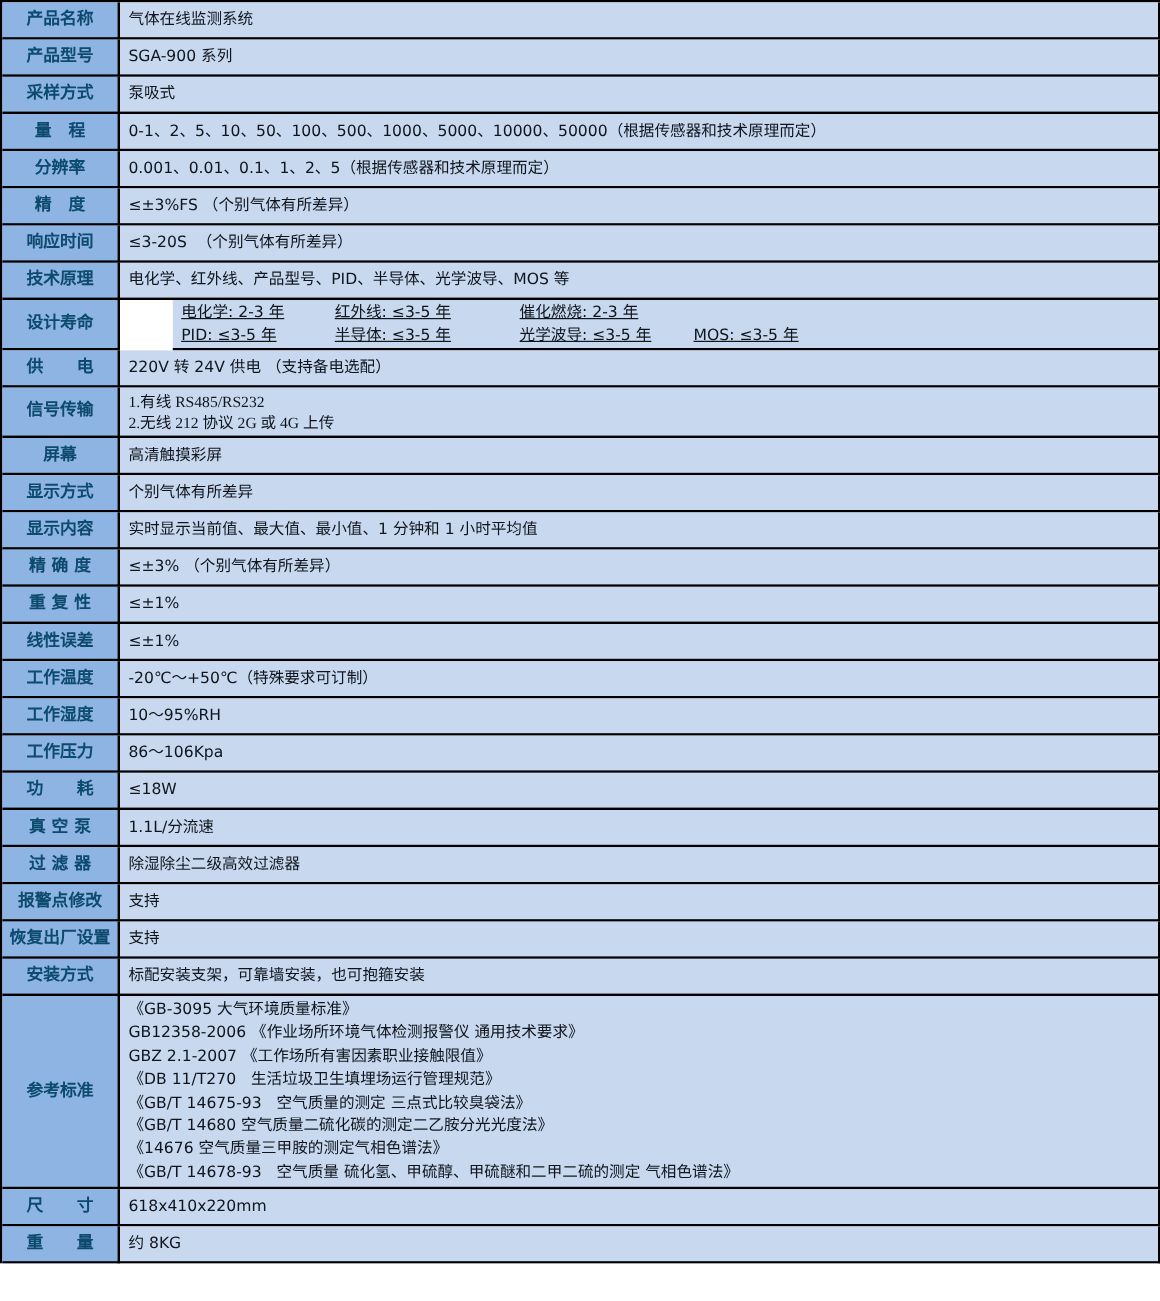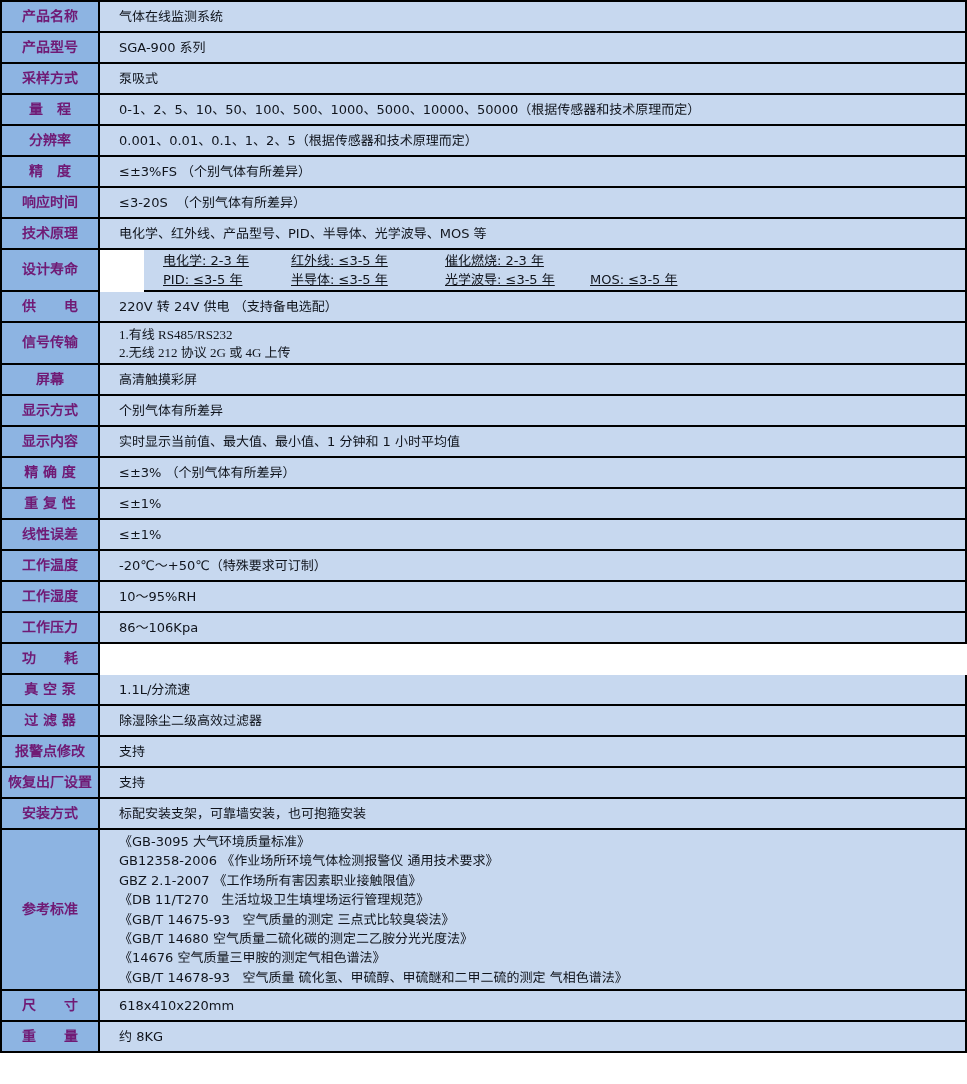--- a/index.html
+++ b/index.html
@@ -21,33 +21,33 @@
   }
   .cell-label {
     width: 98px;
     flex: 0 0 98px;
     background: #8db4e2;
     display: flex;
     align-items: center;
     justify-content: center;
     font-weight: bold;
     font-size: 14px;
-    color: #701a75;
+    color: #0c4a6e;
     white-space: pre;
     text-align: center;
     line-height: 1.1;
   }
   .cell-value {
     flex: 1 1 auto;
     min-width: 0;
     background: #c7d8ef;
     display: flex;
     flex-direction: column;
     justify-content: center;
-    padding: 2px 8px 2px 19px;
+    padding: 2px 8px 2px 7px;
     font-size: 13px;
     color: #10141c;
   }
   .row-single { height: 31px; }
   .row-multi2 { height: 42px; font-family: Liberation Serif, serif; }
   .row-lifetime { height: 42px; gap: 44px; }
   .row-ref { height: 161px; }
   .line { white-space: pre; line-height: 19px; overflow: hidden; }
   .row-ref .line { line-height: 19.4px; }
   .glinerow { display: flex; white-space: pre; line-height: 19px; }
@@ -177,20 +177,23 @@
       </div>
     </div>
     <div class="row row-single">
       <div class="cell cell-label">工作压力</div>
       <div class="cell cell-value">
         <div class="line">86～106Kpa</div>
       </div>
     </div>
     <div class="row row-single">
       <div class="cell cell-label">功　　耗</div>
+      <div class="cell cell-value">
+        <div class="line">≤18W</div>
+      </div>
     </div>
     <div class="row row-single">
       <div class="cell cell-label">真 空 泵</div>
       <div class="cell cell-value">
         <div class="line">1.1L/分流速</div>
       </div>
     </div>
     <div class="row row-single">
       <div class="cell cell-label">过 滤 器</div>
       <div class="cell cell-value">

